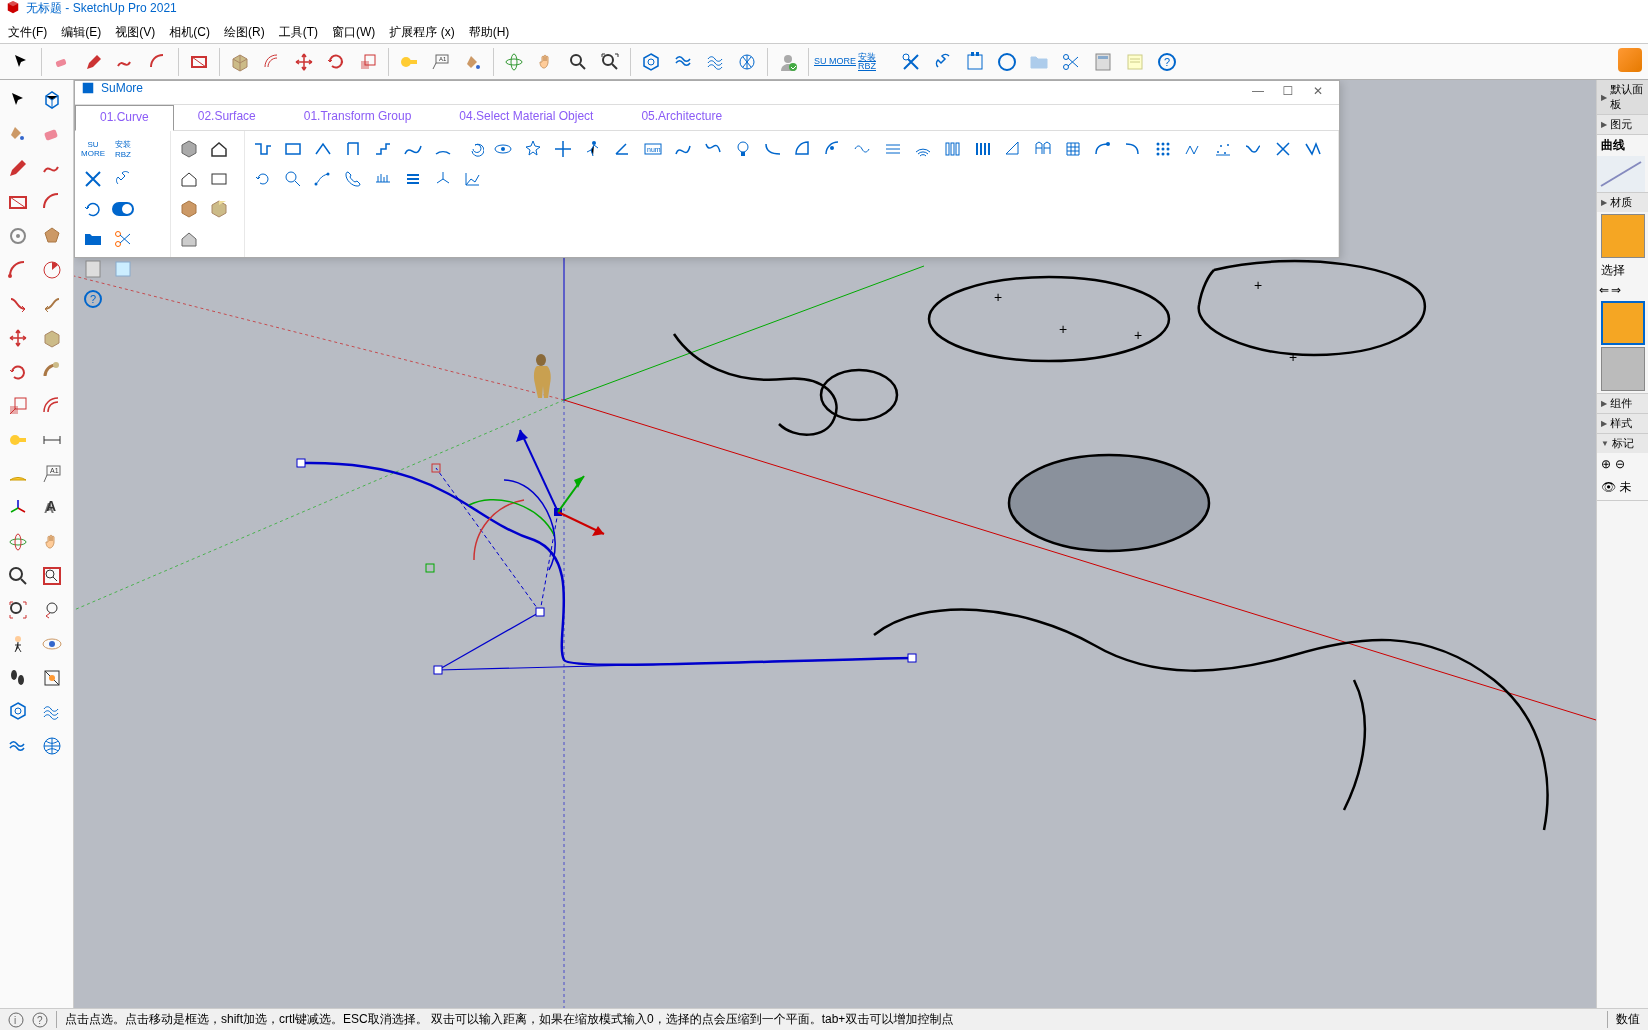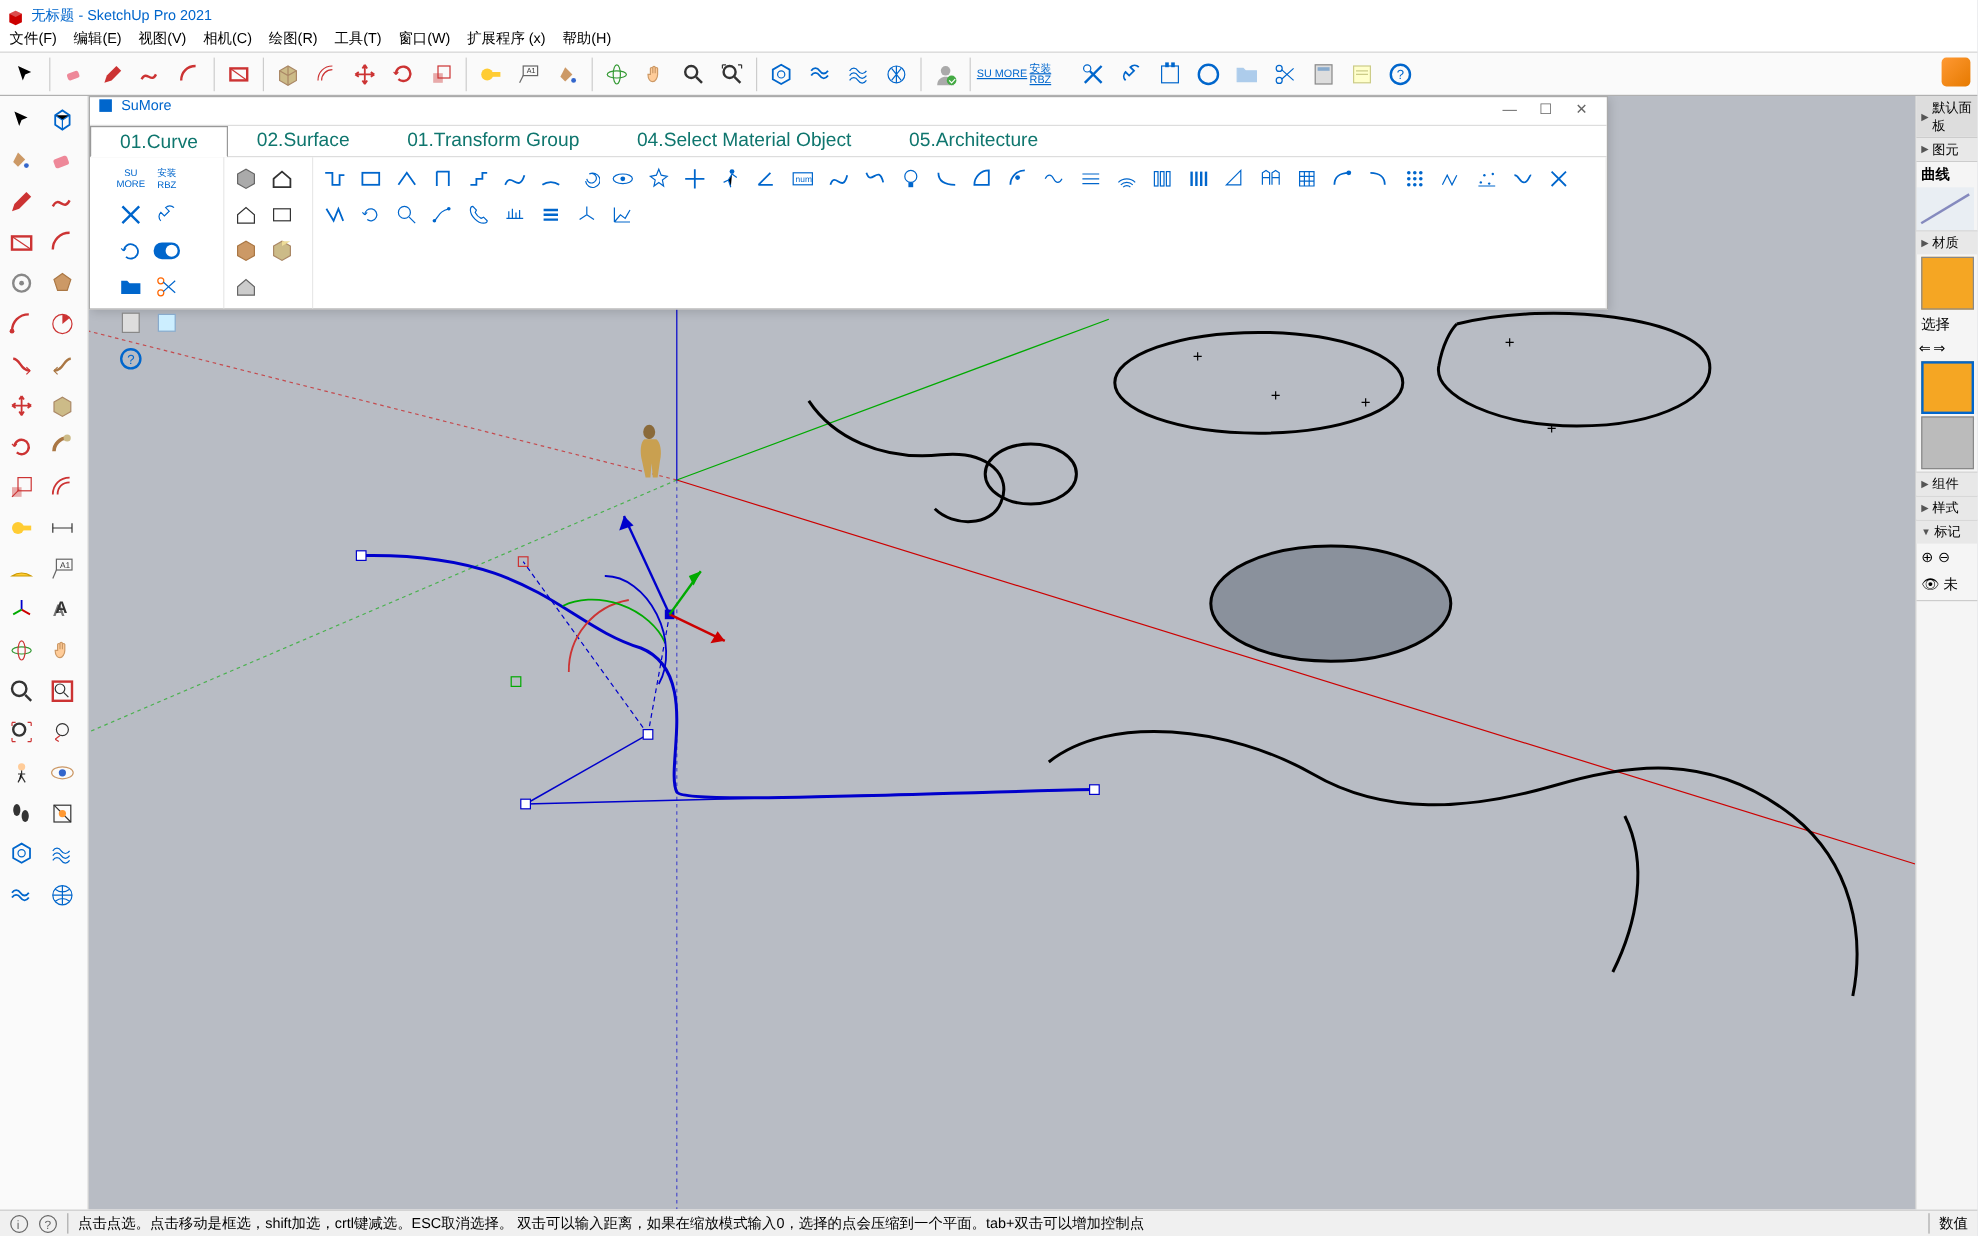--- a/index.html
+++ b/index.html
@@ -1,17 +1,17 @@
 <!DOCTYPE html>
 <html><head>
 <meta charset="utf-8">
 <style>
 * { box-sizing: border-box; margin: 0; padding: 0; }
 body { font-family: "Microsoft YaHei", sans-serif; font-size: 12px; background: #fff; overflow: hidden; width: 1648px; height: 1030px; position: relative; }
-.titlebar { height: 22px; background: #fff; display: flex; align-items: flex-end; padding-left: 6px; color: #0066cc; }
+.titlebar { height: 22px; background: #fff; display: flex; align-items: flex-start; padding-left: 6px; color: #0066cc; }
 .titlebar .cube-icon { width: 14px; height: 14px; margin-right: 6px; }
 .menubar { height: 22px; background: #fff; display: flex; align-items: center; padding-left: 8px; gap: 14px; border-bottom: 1px solid #ccc; }
 .menubar span { color: #000; }
 .main-toolbar { height: 36px; background: #fafafa; border-bottom: 1px solid #b0b0b0; display: flex; align-items: center; padding: 0 6px; gap: 2px; }
 .main-toolbar .tb-btn { width: 30px; height: 30px; display: flex; align-items: center; justify-content: center; border-radius: 2px; text-decoration: underline; }
 .main-toolbar .sep { width: 1px; height: 28px; background: #ccc; margin: 0 3px; }
 .workspace { position: absolute; top: 80px; left: 0; right: 0; bottom: 22px; display: flex; }
 .left-toolbar { width: 74px; background: #fafafa; border-right: 1px solid #ccc; padding: 4px 2px; display: flex; flex-wrap: wrap; align-content: flex-start; gap: 2px; }
 .left-toolbar .lt-btn { width: 32px; height: 32px; display: flex; align-items: center; justify-content: center; }
 .canvas-area { flex: 1; background: #b8bcc4; position: relative; overflow: hidden; }
@@ -22,26 +22,26 @@
 .right-panel .rp-header.open::before { content: "▼"; }
 .right-panel .swatch { width: 44px; height: 44px; margin: 2px auto; border: 1px solid #888; }
 .statusbar { position: absolute; bottom: 0; left: 0; right: 0; height: 22px; background: #f0f0f0; border-top: 1px solid #ccc; display: flex; align-items: center; padding: 0 8px; gap: 8px; }
 .statusbar .sb-icon { width: 16px; height: 16px; }
 .sumore-panel { position: absolute; top: 0; left: 0; width: 1266px; height: 178px; background: #fff; border: 1px solid #aaa; box-shadow: 2px 2px 8px rgba(0,0,0,.15); z-index: 10; }
 .sumore-tb { height: 24px; display: flex; padding: 0 6px; border-bottom: 1px solid #ddd; }
 .sumore-tb .cube-icon { width: 14px; height: 14px; margin-right: 6px; }
 .sumore-tb .title { color: #0066cc; flex: 1; }
 .sumore-tb .wbtn { width: 30px; height: 20px; display: flex; align-items: center; justify-content: center; color: #666; }
 .sumore-tabs { height: 26px; display: flex; border-bottom: 1px solid #ddd; }
-.sumore-tabs .tab { padding: 4px 24px; font-size: 16px; color: #0f766e; }
+.sumore-tabs .tab { padding: 4px 24px; font-size: 12px; color: #8b5cf6; }
 .sumore-tabs .tab.active { border: 1px solid #999; border-bottom: 1px solid #fff; background: #fff; margin-bottom: -1px; }
 .sumore-body { display: flex; height: 126px; }
 .sumore-col { border-right: 1px solid #e8e8e8; padding: 4px; display: flex; flex-wrap: wrap; align-content: flex-start; gap: 2px; }
 .sumore-col .pb { width: 28px; height: 28px; display: flex; align-items: center; justify-content: center; }
-.col-a { width: 96px; margin-left: 16px; }
+.col-a { width: 96px; }
 .col-b { width: 74px; }
 .col-c { flex: 1; }
 svg { display: block; }
 .orange-icon { background: linear-gradient(135deg, #ff9933, #e67a00); border-radius: 4px; width: 24px; height: 24px; position: absolute; top: 48px; right: 6px; }
 </style>
 </head>
 <body>
 
 <div class="titlebar">
   <svg class="cube-icon" viewBox="0 0 16 16">

